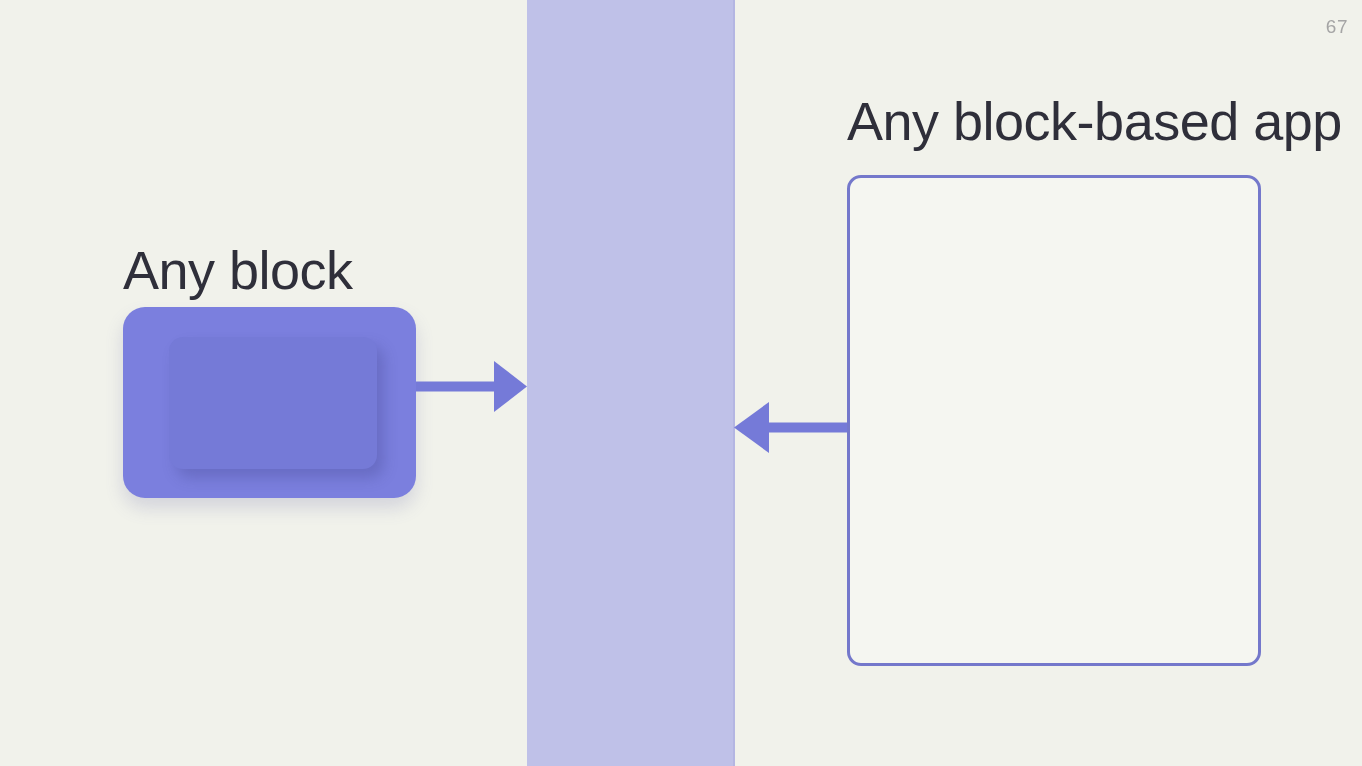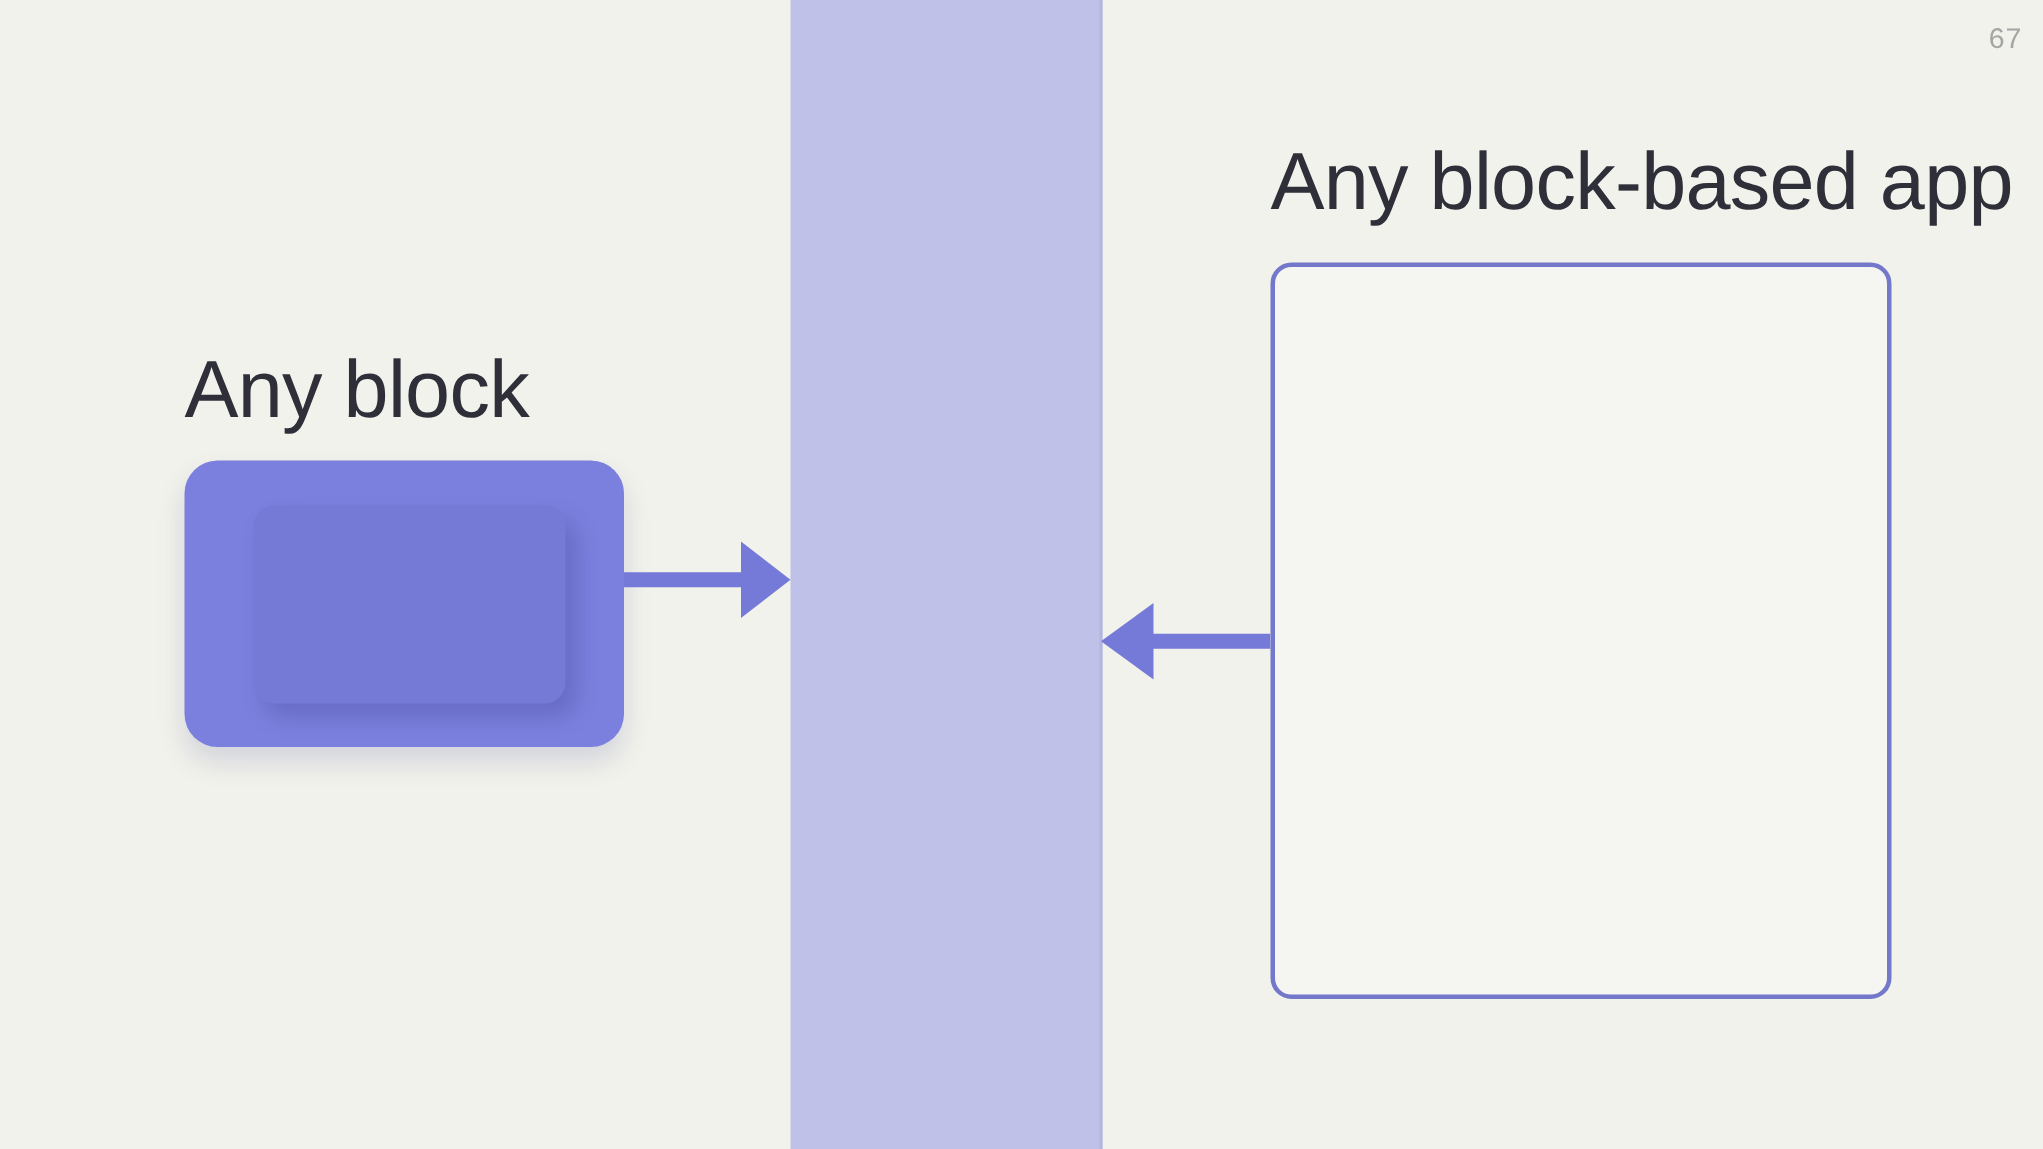--- a/index.html
+++ b/index.html
@@ -37,21 +37,21 @@
     color: #2F2F3A;
     font-size: 54px;
     font-weight: 500;
     letter-spacing: -0.5px;
     line-height: 1;
     white-space: nowrap;
   }
   .label-left {
     left: 123px;
     width: 293px;
-    top: 233px;
+    top: 243px;
   }
   .label-right {
     left: 847px;
     width: 414px;
     top: 94px;
   }
   .block {
     position: absolute;
     left: 123px;
     top: 307px;

